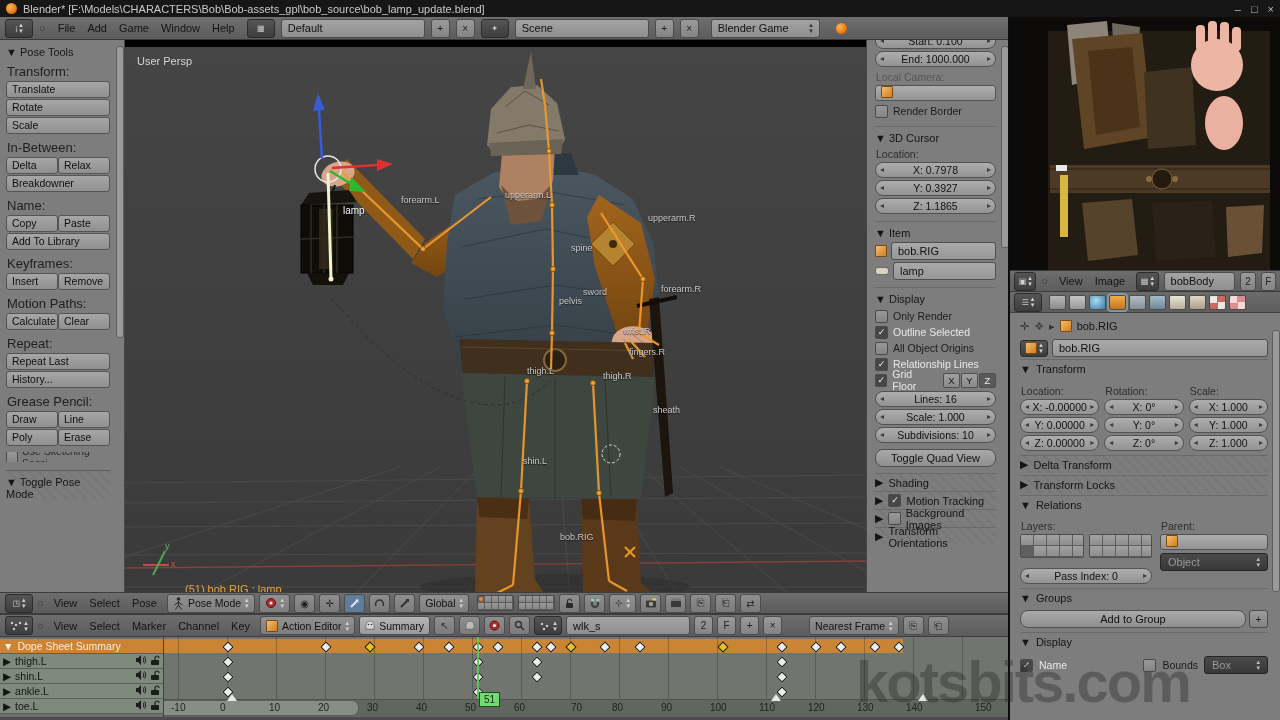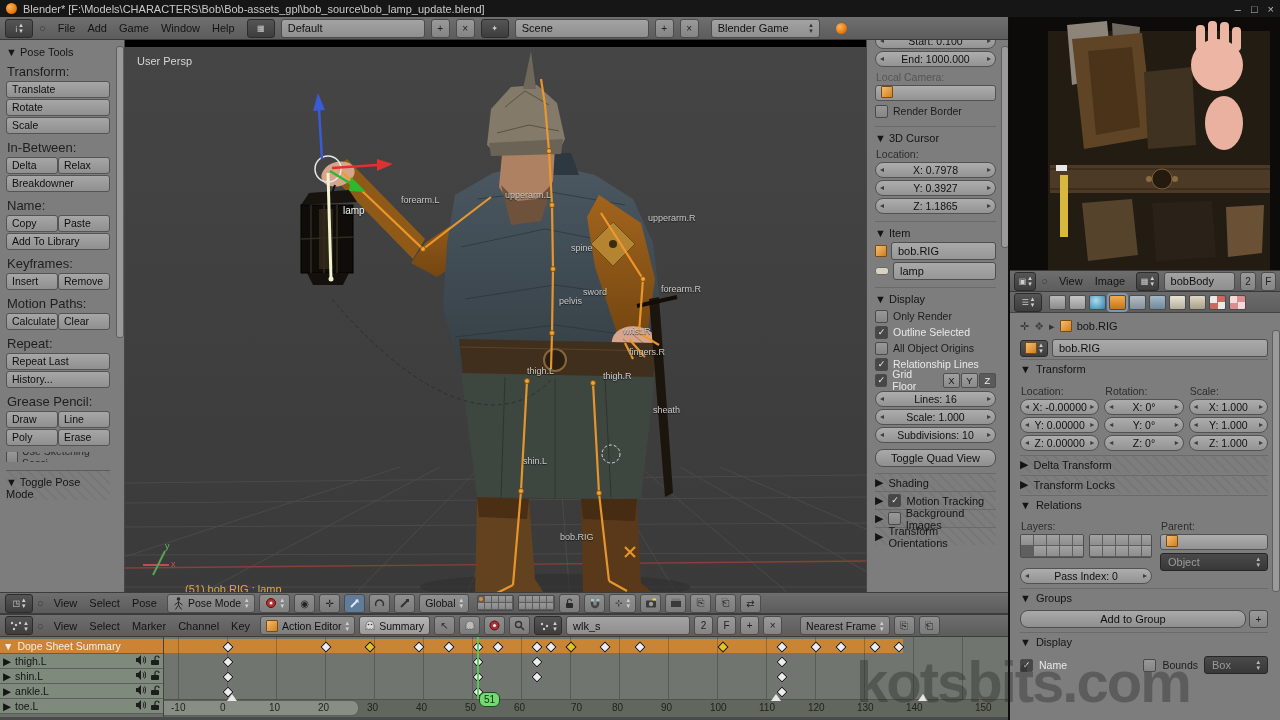--- a/index.html
+++ b/index.html
@@ -123,21 +123,21 @@
   .chrow.sum{background:#cc8434;color:#f2ede4}
   .chrow.grn{background:#7d8a7c}
   .chrow .spacer{flex:1}
   #keyarea{position:absolute;left:163px;top:0;width:847px;height:83px;overflow:hidden}
   .sumband{position:absolute;left:0;top:2px;height:14px;background:#c98434}
   .vline{position:absolute;top:0;bottom:20px;width:1px;background:rgba(25,28,20,.28)}
   .key{position:absolute;width:6px;height:6px;transform:rotate(45deg);background:#ededed;border:1px solid #191919}
   .key.sel{background:#e5c320}
   .cfline{position:absolute;top:0;bottom:3px;width:2px;background:#55cb55;opacity:.95}
   .cfbadge{position:absolute;background:#74d874;border:1px solid #1e4a1e;color:#0b300b;font-size:10px;
-    padding:0 4px;height:13px;line-height:13px;border-radius:6px}
+    padding:0 4px;height:13px;line-height:13px;border-radius:0}
   #ruler{position:absolute;left:0;right:0;bottom:3px;height:17px;background:#61675e;border-top:1px solid #4e544b}
   .rnum{position:absolute;top:2px;color:#20241c;font-size:10px}
   #hscroll{position:absolute;left:-8px;bottom:1px;width:202px;height:14px;background:rgba(170,175,165,.55);
     border:1px solid rgba(80,85,78,.8);border-radius:7px}
   .marker{position:absolute;bottom:19px;width:0;height:0;border-left:5px solid transparent;border-right:5px solid transparent;
     border-bottom:7px solid #e8e8e8}
   #dsbottom{position:absolute;left:0;bottom:0;width:100%;height:3px;background:#4b4b4b}
   
   #watermark{left:856px;top:648px;font-size:58px;font-weight:bold;color:rgba(25,25,25,0.32);letter-spacing:-2px;z-index:50;pointer-events:none}
   .vsep{left:1008px;top:17px;width:2px;height:703px;background:#0c0c0c;z-index:10}
@@ -821,21 +821,21 @@
       </svg>
     <span class="udar">▴<br>▾</span>
     </span>
   <span class="wfield" style="width:110px">
       <span>wlk_s</span>
     </span>
   <span class="sqbtn">2</span>
   <span class="sqbtn">F</span>
   <span class="sqbtn">+</span>
   <span class="sqbtn">×</span>
-  <span class="hbtn" style="margin-left:14px">
+  <span class="hbtn" style="margin-left:23px">
     <span>Nearest Frame</span>
       <span class="udar">▴<br>▾</span>
     </span>
   <span class="hicon">⎘</span>
   <span class="hicon">⎗</span>
 </div>
 
 <div class="abs" id="dopesheet">
   <div id="keyarea">
     <div class="sumband" id="sumband" style="width: 740.2px;"></div>

